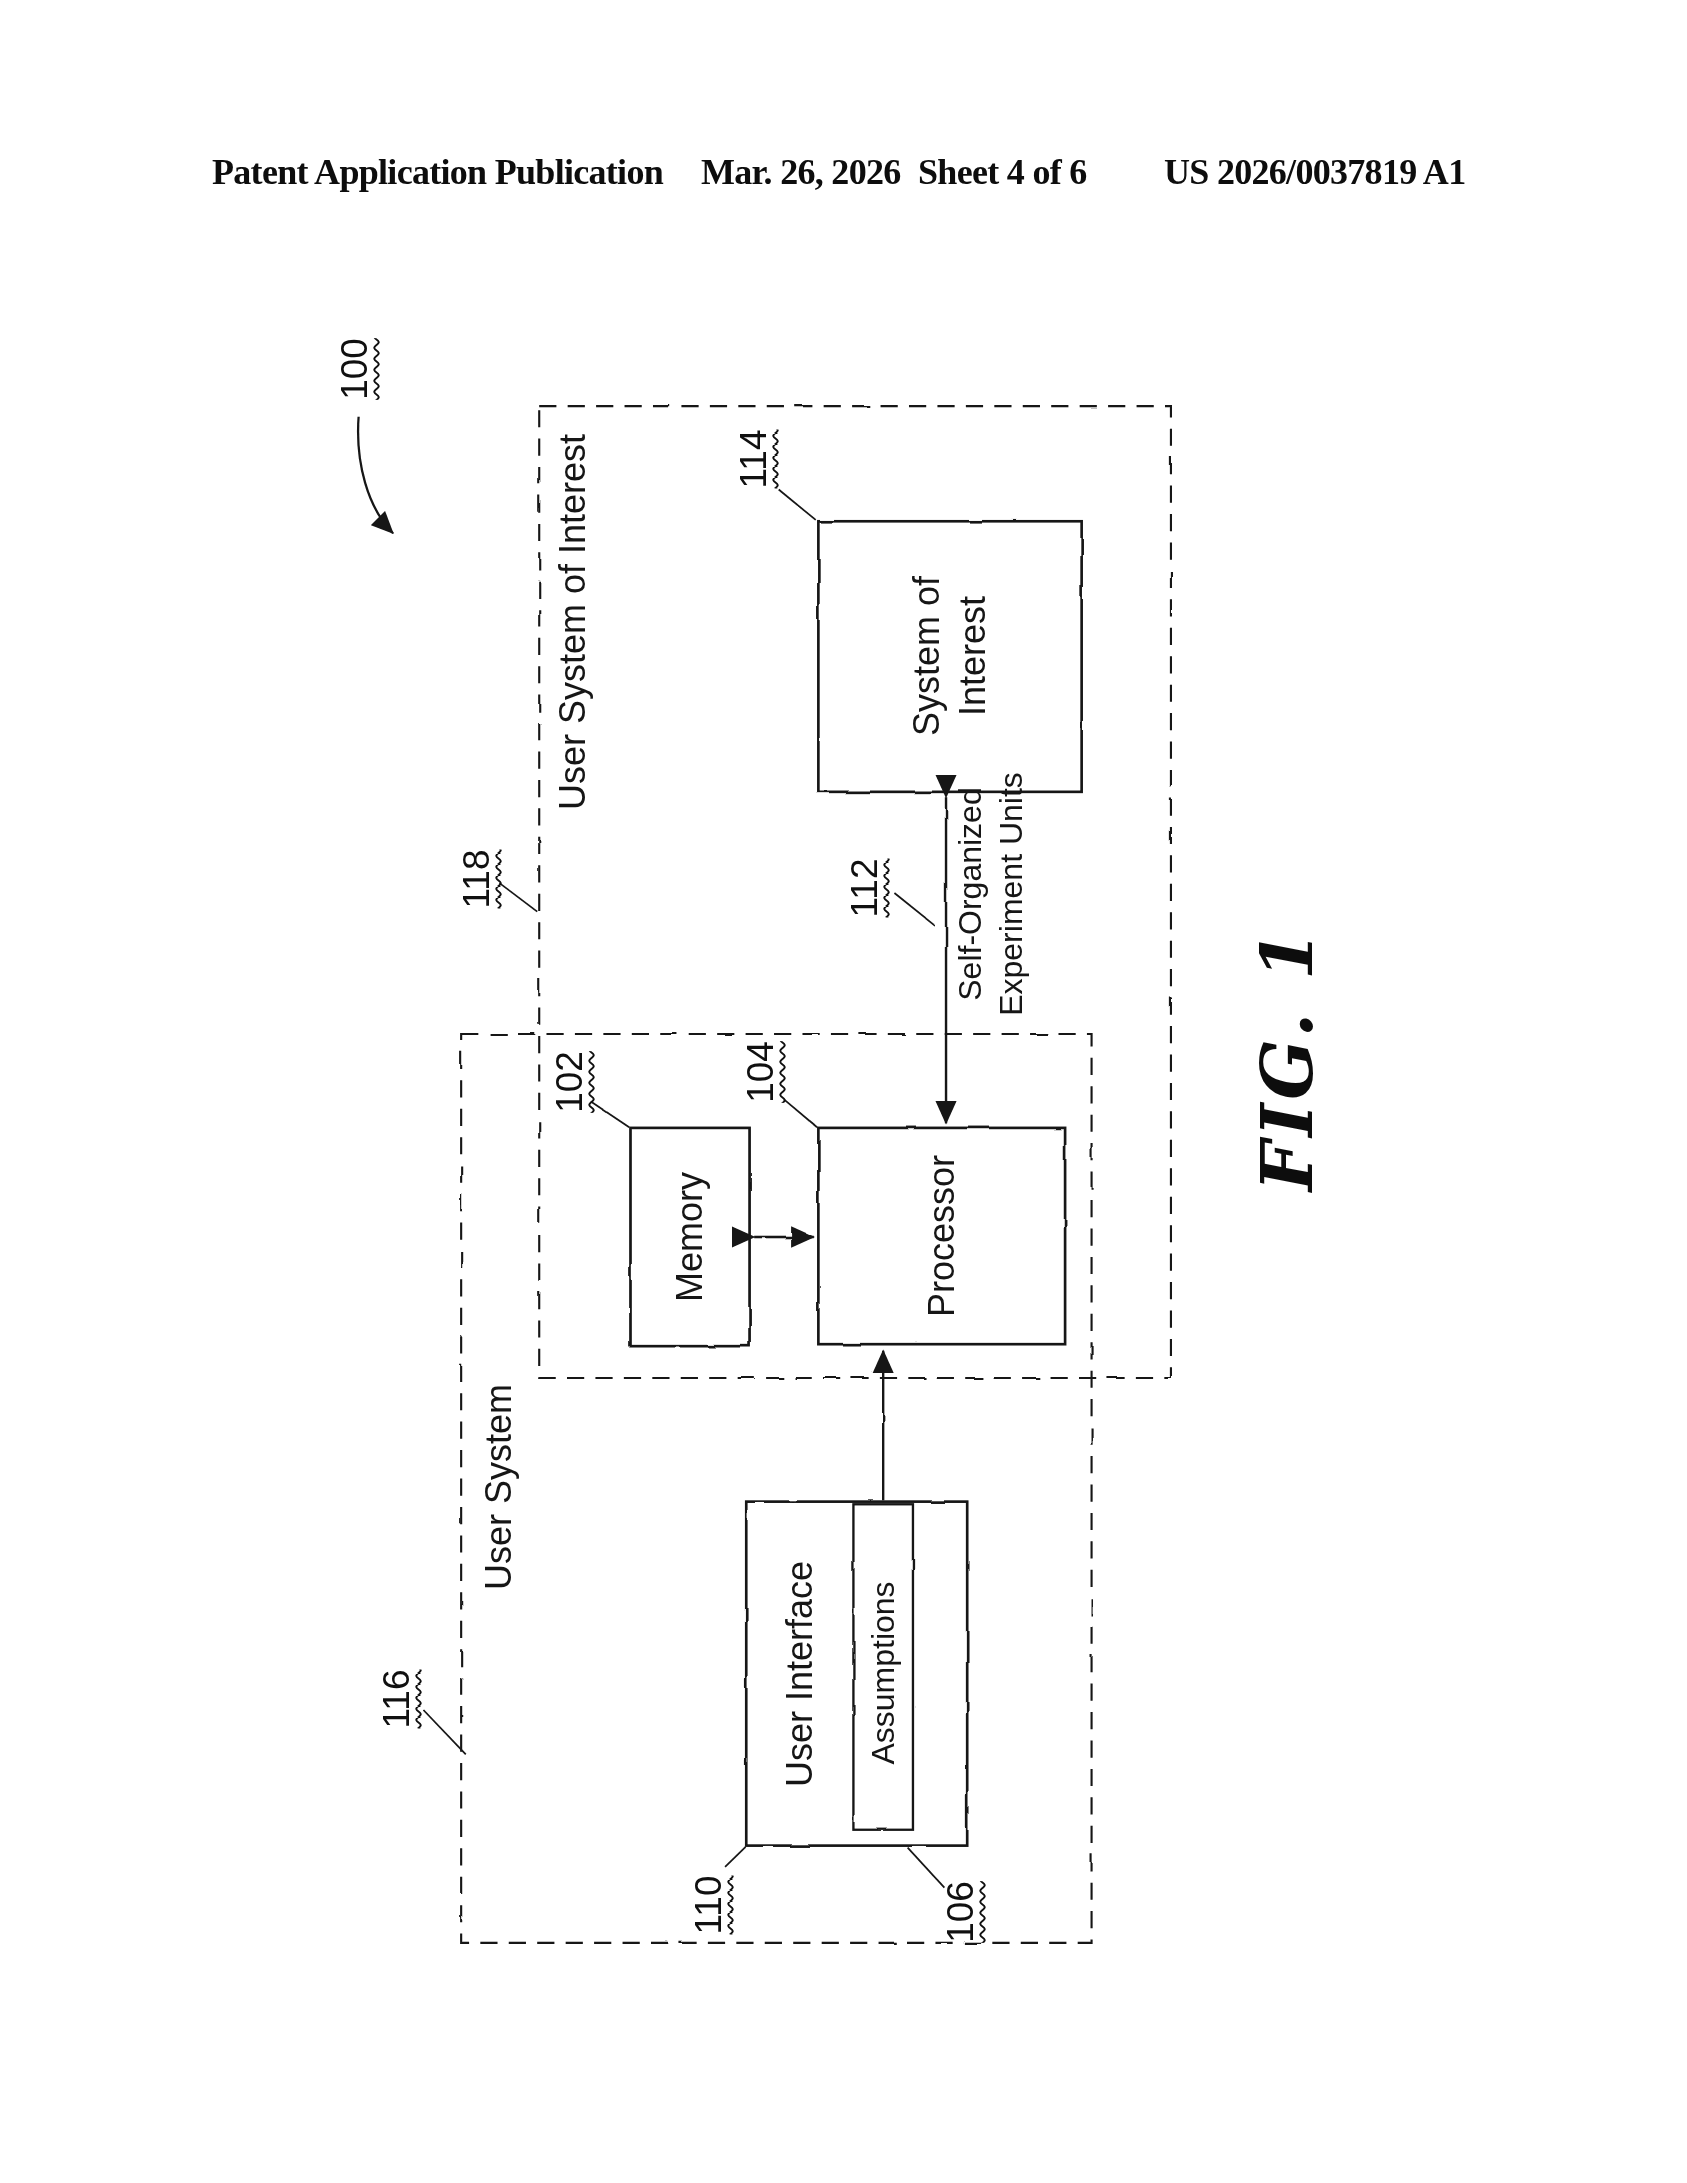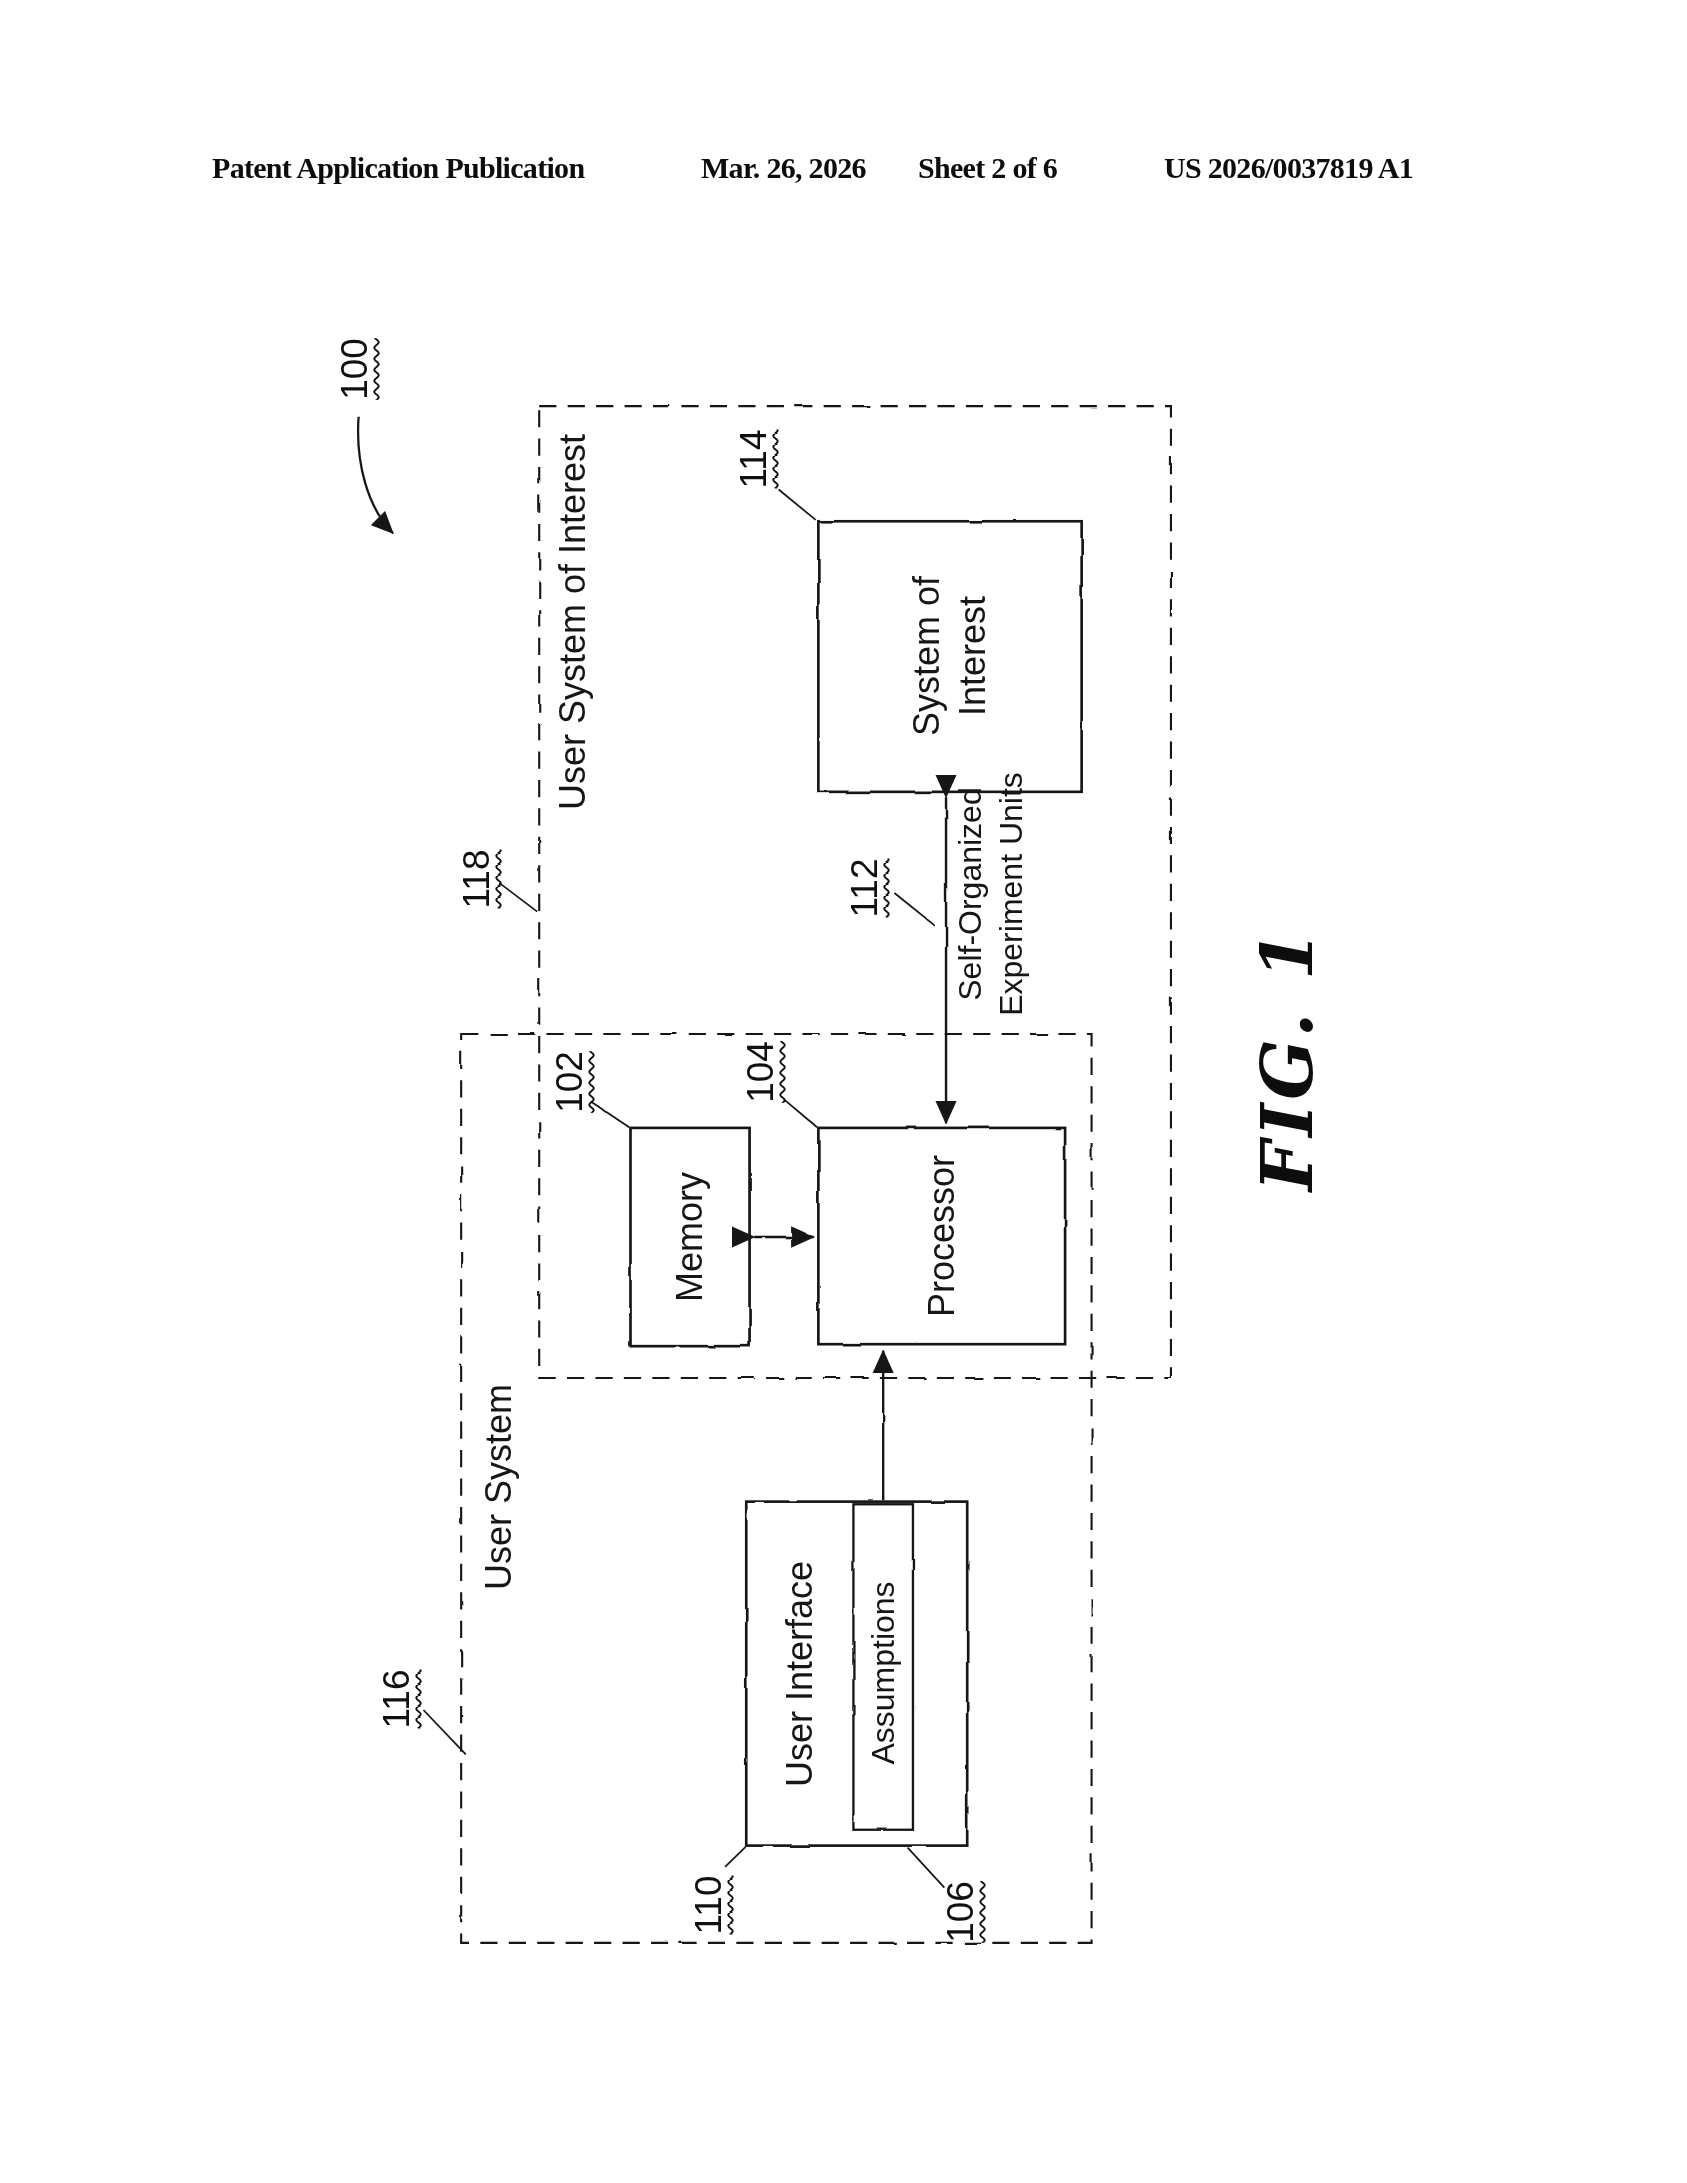--- a/index.html
+++ b/index.html
@@ -1,19 +1,19 @@
 <!DOCTYPE html>
 <html style="font-size:10.6px"><head>
 <meta charset="utf-8">
 <style>
   html,body{margin:0;padding:0;background:#ffffff;}
   .page{position:relative;width:1687px;height:2183px;background:#ffffff;overflow:hidden;
         font-family:"Liberation Sans",sans-serif;color:#141414;}
   .hdr{position:absolute;top:151px;font-family:"Liberation Serif",serif;font-weight:bold;
-       font-size:30px;white-space:nowrap;color:#0d0d0d;letter-spacing:-0.7px;}
+       font-size:36px;white-space:nowrap;color:#0d0d0d;letter-spacing:-0.7px;}
   svg.lines{position:absolute;left:0;top:0;}
   .vtext{position:absolute;transform:translate(-50%,-50%) rotate(-90deg);white-space:nowrap;
          font-size:36px;color:#161616;}
   .vblock{position:absolute;transform:translate(-50%,-50%) rotate(-90deg);white-space:nowrap;
           text-align:center;line-height:1.28;color:#161616;}
   .boxlabel{font-size:36px;}
   .title{font-size:36px;}
   .ref{position:absolute;transform:translate(-50%,-50%) rotate(-90deg);white-space:nowrap;
        font-size:37px;color:#101010;text-decoration:underline;text-decoration-style:wavy;
        text-decoration-thickness:1.7px;text-underline-offset:6px;}
@@ -22,21 +22,21 @@
           font-family:"DejaVu Serif",serif;font-style:italic;font-weight:bold;
           font-size:71px;letter-spacing:4px;color:#0d0d0d;}
 </style>
 </head>
 <body>
 
 <div class="page">
 
   <div class="hdr" style="left:212px;">Patent Application Publication</div>
   <div class="hdr" style="left:701px;text-align:center;">Mar. 26, 2026</div>
-  <div class="hdr" style="left:918px;">Sheet 2 of 6</div>
+  <div class="hdr" style="left:918px;">Sheet 4 of 6</div>
   <div class="hdr" style="left:1164px;">US 2026/0037819 A1</div>
 
   <svg class="lines" width="1687" height="2183" viewBox="0 0 2550 3300">
     <defs>
       <marker id="ah" markerWidth="11" markerHeight="9" refX="9.5" refY="4.5" orient="auto" markerUnits="strokeWidth">
         <path d="M0,0 L10,4.5 L0,9 Z" fill="#141414"></path>
       </marker>
       <filter id="rough" x="-5%" y="-5%" width="110%" height="110%">
         <feTurbulence type="fractalNoise" baseFrequency="0.018" numOctaves="2" result="n"></feTurbulence>
         <feDisplacementMap in="SourceGraphic" in2="n" scale="4"></feDisplacementMap>

